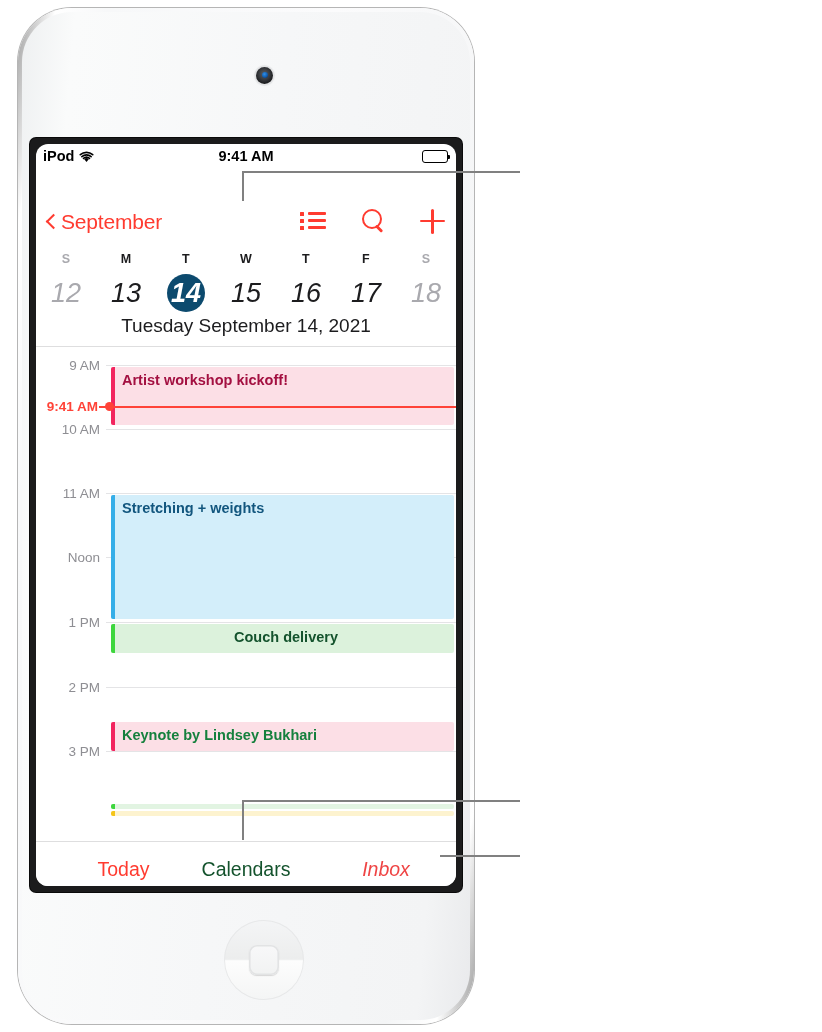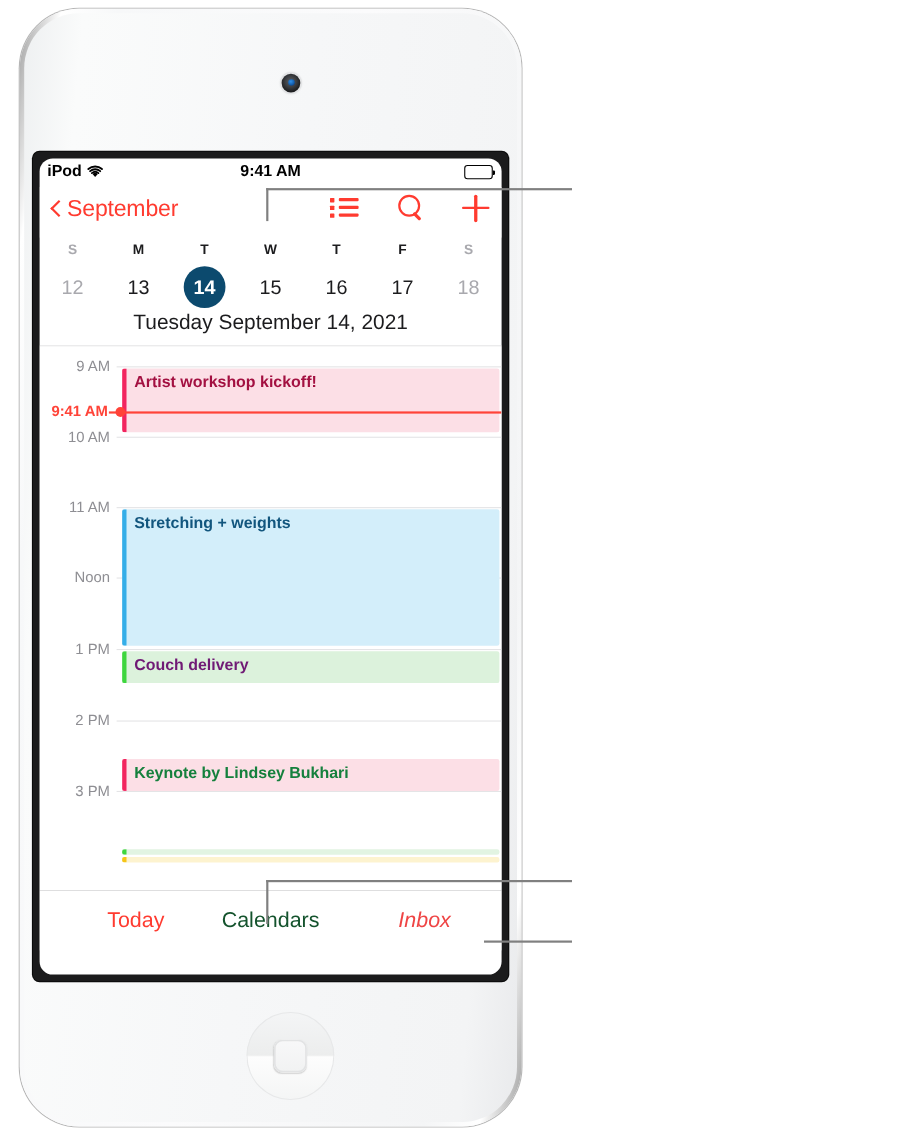--- a/index.html
+++ b/index.html
@@ -106,20 +106,21 @@
     width:2px; height:4.5px; background:#000; border-radius:0 1px 1px 0;
   }
 
   
   #nav-bar {
     height: 46px;
     position: relative;
     display: flex;
     align-items: center;
     background: #fff;
+    margin-top: 32px;
   }
   #back-group {
     position: absolute; left: 10px; top: 8px;
     display: flex; align-items: center; gap: 4px;
     color: #FF3B30;
   }
   .chevron-left {
     width: 11px; height: 20px; position: relative; display:inline-block;
   }
   .chevron-left::before {
@@ -169,24 +170,24 @@
   #weekday-row { padding-top: 4px; }
   .weekday {
     font-size: 12.5px;
     font-weight: bold;
     color: #1c1c1e;
     letter-spacing: 0.2px;
   }
   .weekday.dim { color: #a9a9ae; }
   #date-row { padding-top: 8px; }
   .datecell {
-    font-size: 18px;
+    font-size: 27px;
     color: #1c1c1e;
     height: 38px;
-    display: flex; align-items: center; justify-content: center;
+    display: flex; align-items: center; justify-content: center; font-style: italic;
   }
   .datecell.dim { color: #a9a9ae; }
   .datecell .sel {
     width: 38px; height: 38px; border-radius: 50%;
     background: #FF3B30; color: #fff;
     display: flex; align-items: center; justify-content: center;
     font-weight: bold;
   }
   #full-date {
     text-align: center;
@@ -379,21 +380,21 @@
         <div class="event" style="top: 20px; height: 58px; background: rgb(252, 223, 230);">
           <div class="bar" style="background: rgb(242, 37, 95);"></div>
           <div class="title" style="color: rgb(163, 16, 65);">Artist workshop kickoff!</div>
         </div>
         <div class="event" style="top: 148px; height: 124px; background: rgb(211, 238, 250);">
           <div class="bar" style="background: rgb(53, 174, 232);"></div>
           <div class="title" style="color: rgb(18, 86, 126);">Stretching + weights</div>
         </div>
         <div class="event" style="top: 277px; height: 29px; background: rgb(220, 242, 220);">
           <div class="bar" style="background: rgb(62, 214, 62);"></div>
-          <div class="title" style="color: #701a75;">Couch delivery</div>
+          <div class="title" style="color: #14532d; text-align: center;">Couch delivery</div>
         </div>
         <div class="event" style="top: 375px; height: 29px; background: rgb(252, 223, 230);">
           <div class="bar" style="background: rgb(242, 37, 95);"></div>
           <div class="title" style="color: #15803d;">Keynote by Lindsey Bukhari</div>
         </div>
         <div class="event" style="top: 457px; height: 5px; background: rgb(226, 244, 226);">
           <div class="bar" style="background: rgb(62, 214, 62);"></div>
         </div>
         <div class="event" style="top: 464px; height: 5px; background: rgb(253, 243, 207);">
           <div class="bar" style="background: rgb(245, 197, 24);"></div>

